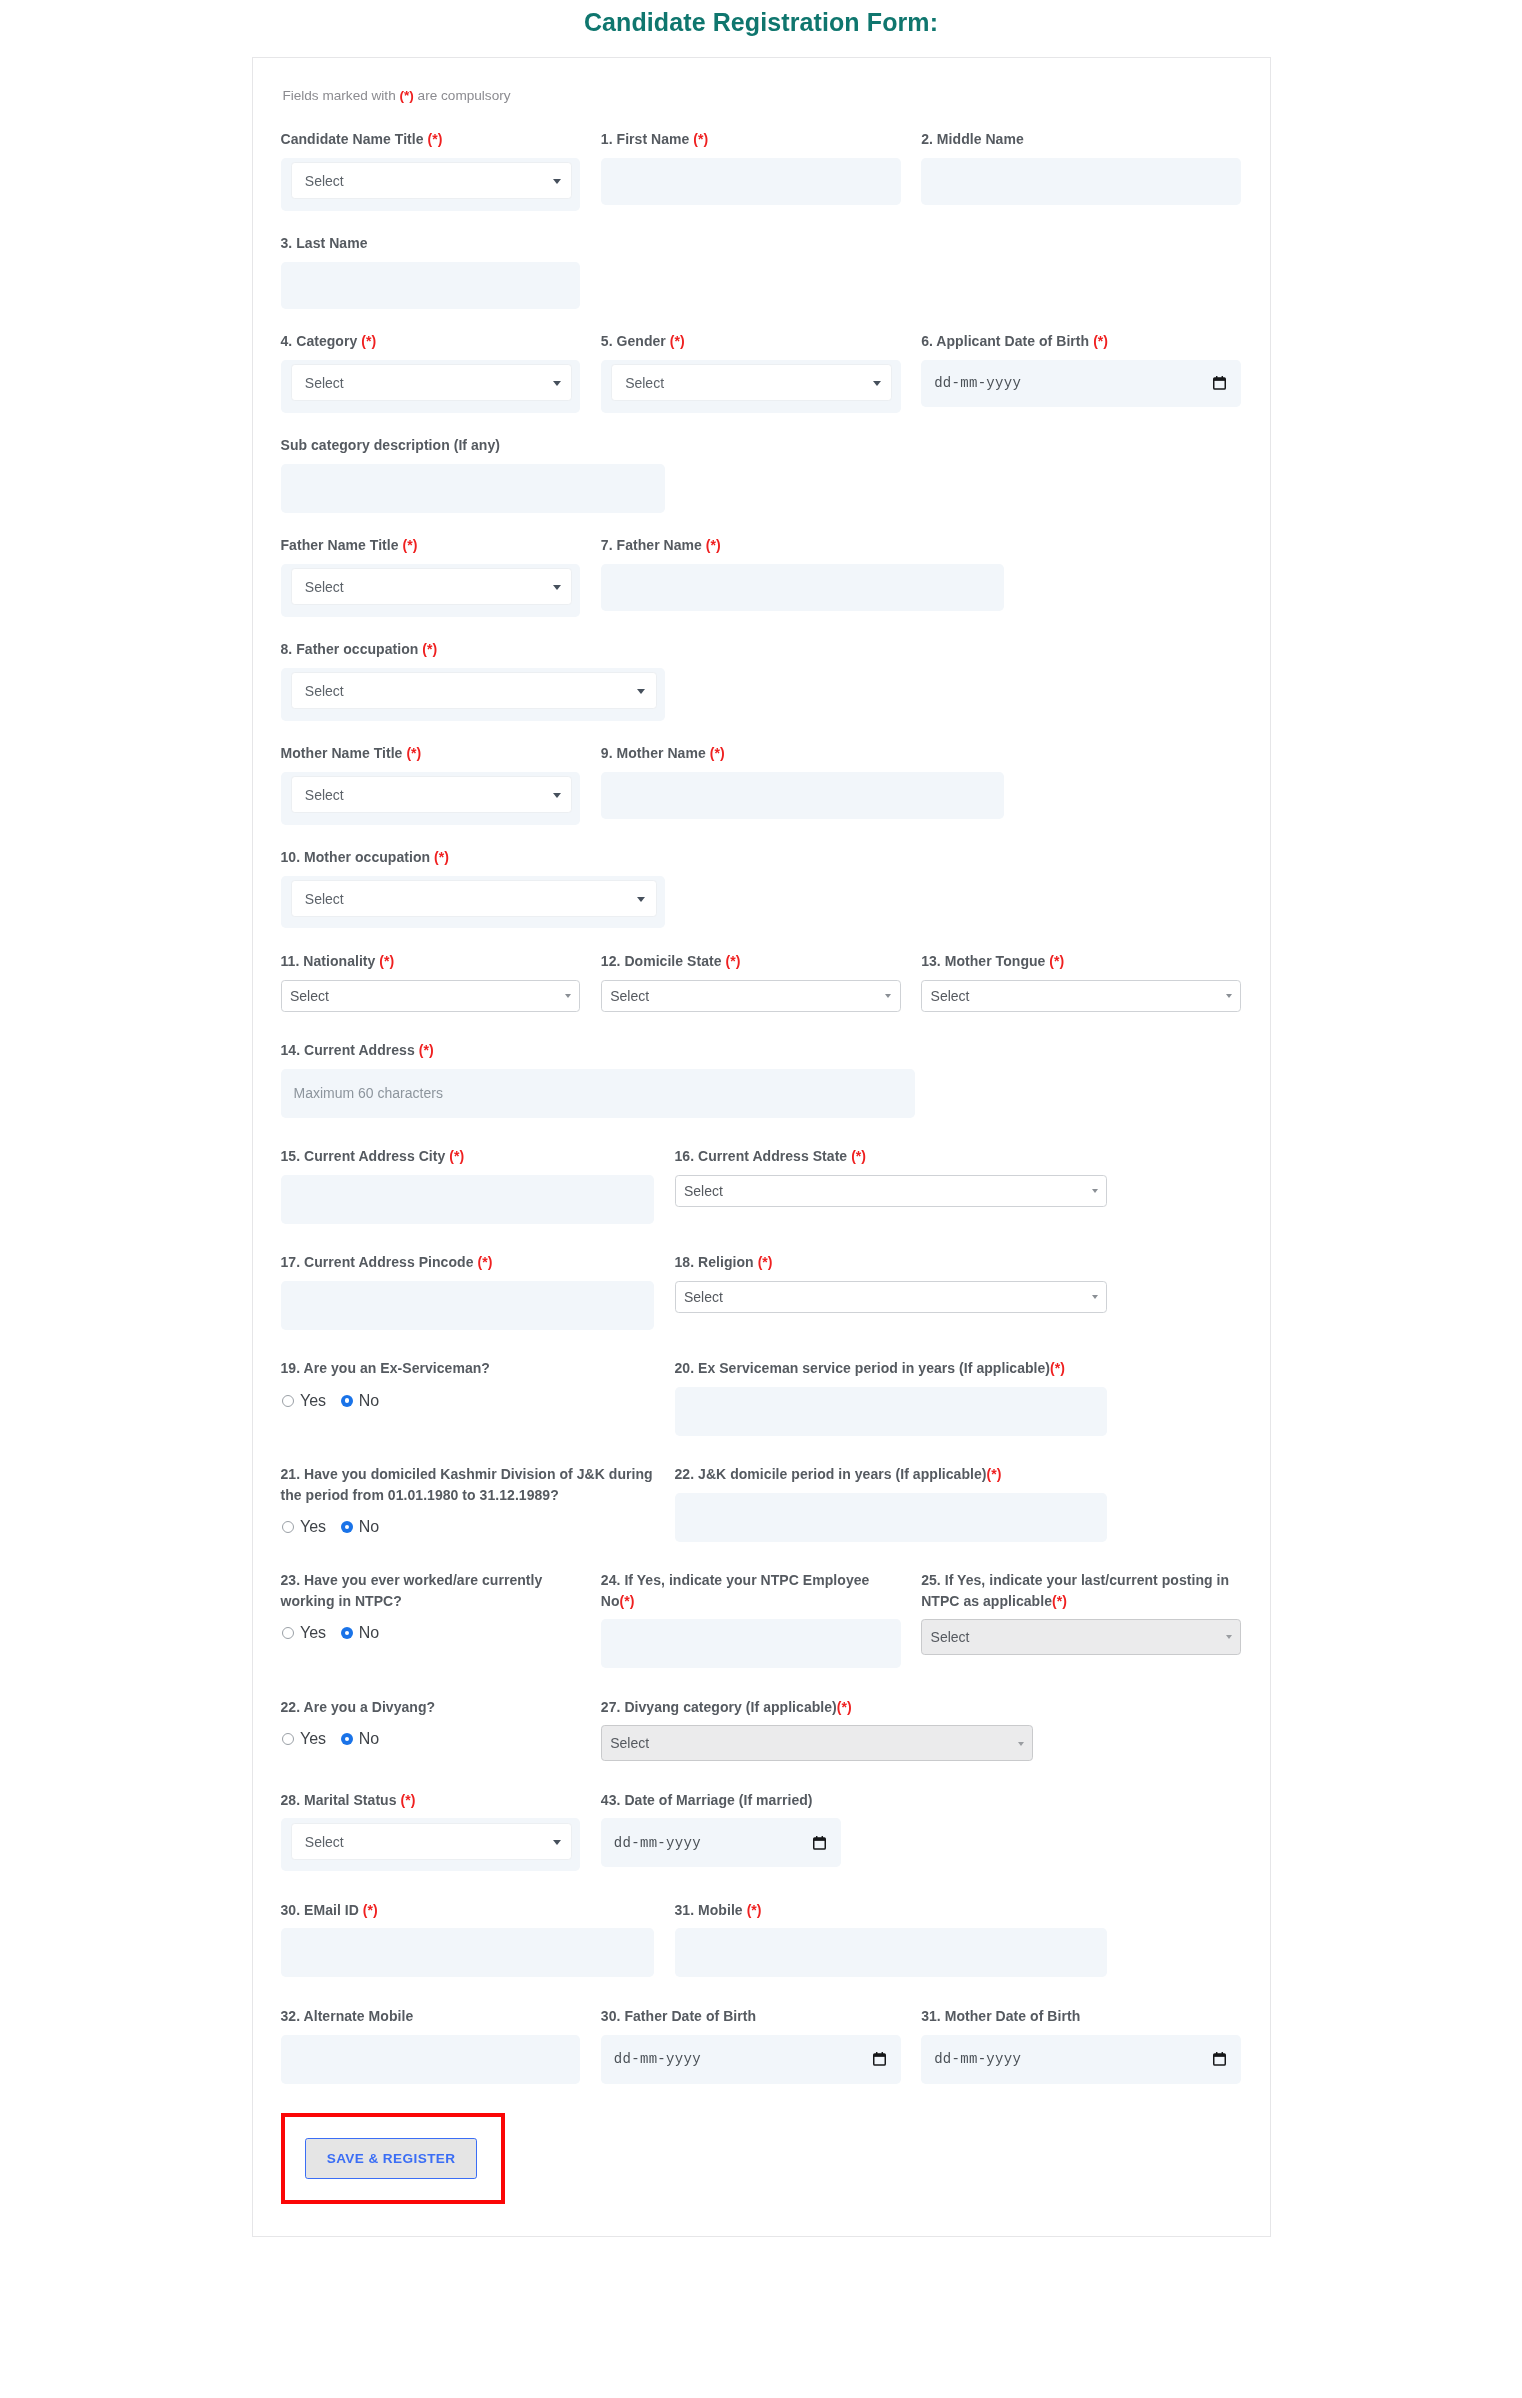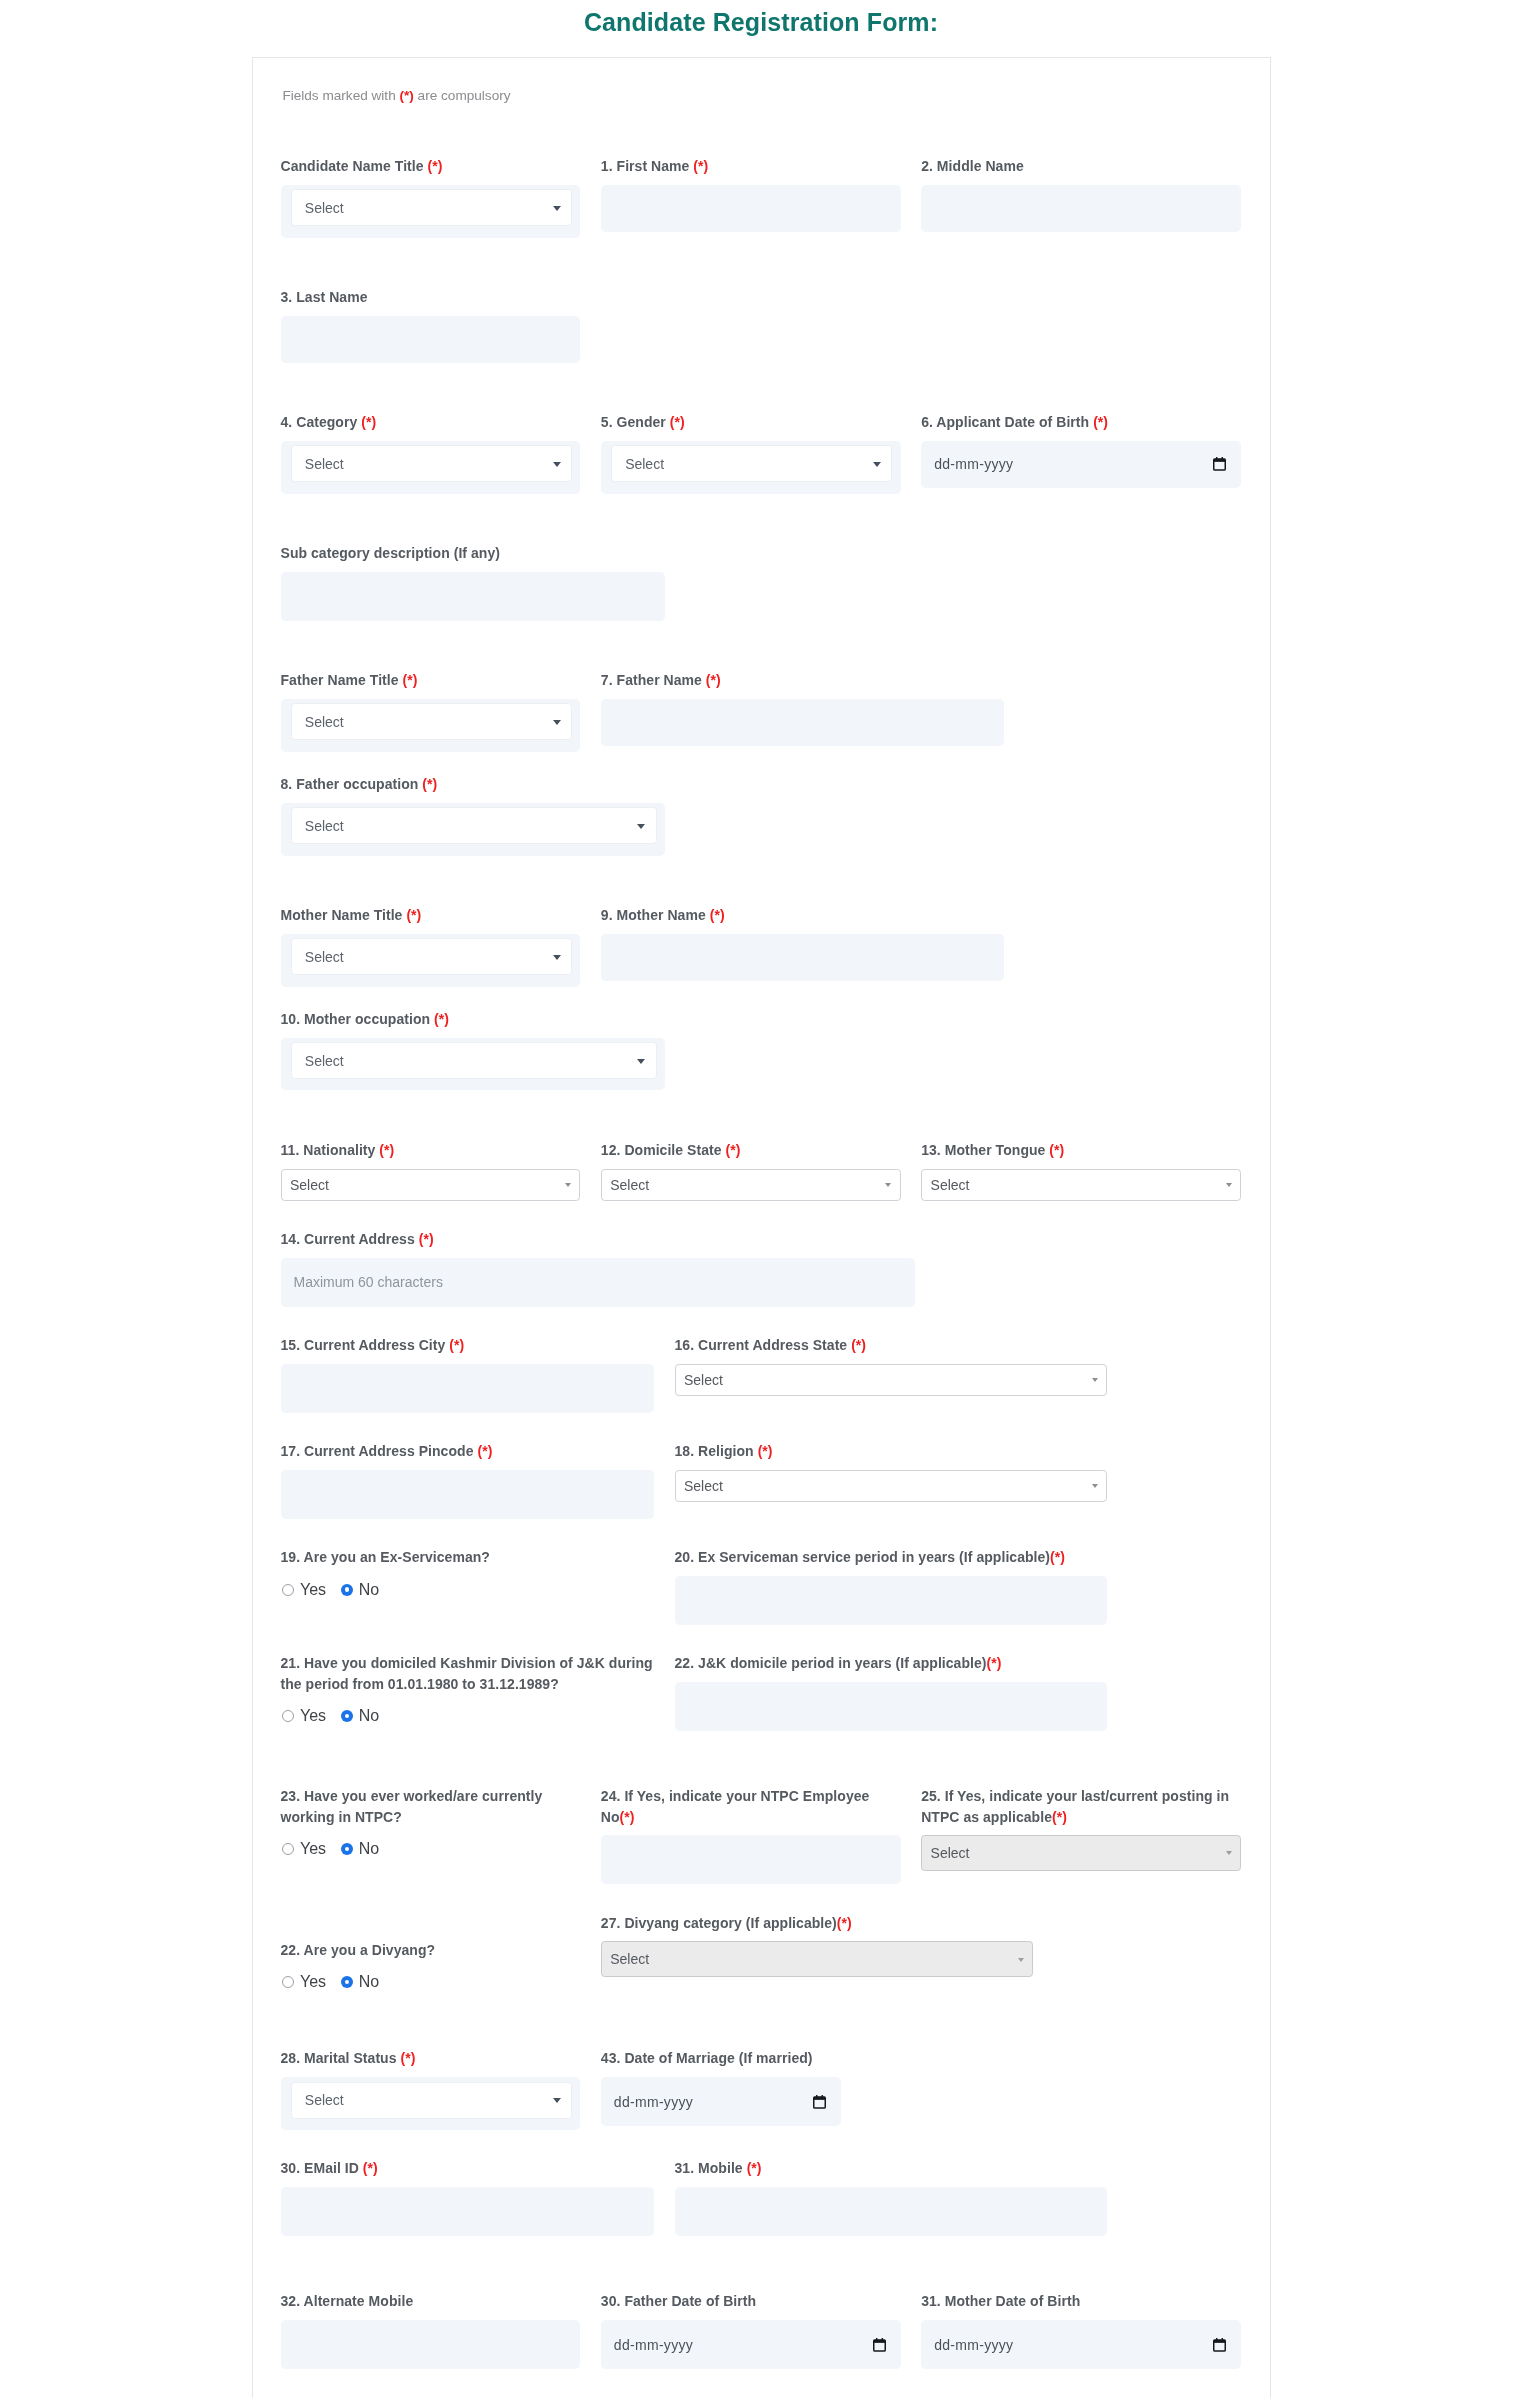--- a/index.html
+++ b/index.html
@@ -33,21 +33,21 @@
   .compulsory-note {
     font-size: 13.6px;
     color: #8b8b90;
     margin: 1.9px 0 26px 1.9px;
     font-weight: 400;
   }
   .compulsory-note .star { color: #ef2020; font-weight: 700; }
 
   
   .row { display: flex; width: 100%; margin-bottom: 0; }
-  .col-3 { width: 33.333%; padding-right: 20.6px; margin-top: 27px; }
+  .col-3 { width: 33.333%; padding-right: 20.6px; }
   .col-2 { width: 50%; padding-right: 20.6px; }
   .col-3:last-child, .col-2:last-child { padding-right: 0; }
 
   .field { margin-bottom: 9.4px; }
 
   label.fl {
     display: block;
     font-size: 14px;
     font-weight: bold;
     color: #555a60;
@@ -131,20 +131,21 @@
     border: none;
     border-radius: 4.7px;
     display: flex;
     align-items: center;
     padding: 0 13px;
     font-size: 14px;
     color: #4b5157;
     position: relative;
     cursor: text;
     letter-spacing: 0.3px;
+    font-family: Liberation Mono, monospace;
   }
   .cal-ico {
     position: absolute;
     right: 15px; top: 50%;
     transform: translateY(-50%);
     width: 13px; height: 14px;
   }
 
   
   .radio-line { display: flex; align-items: center; gap: 15px; padding: 4.7px 0 1.9px 1.9px; }

